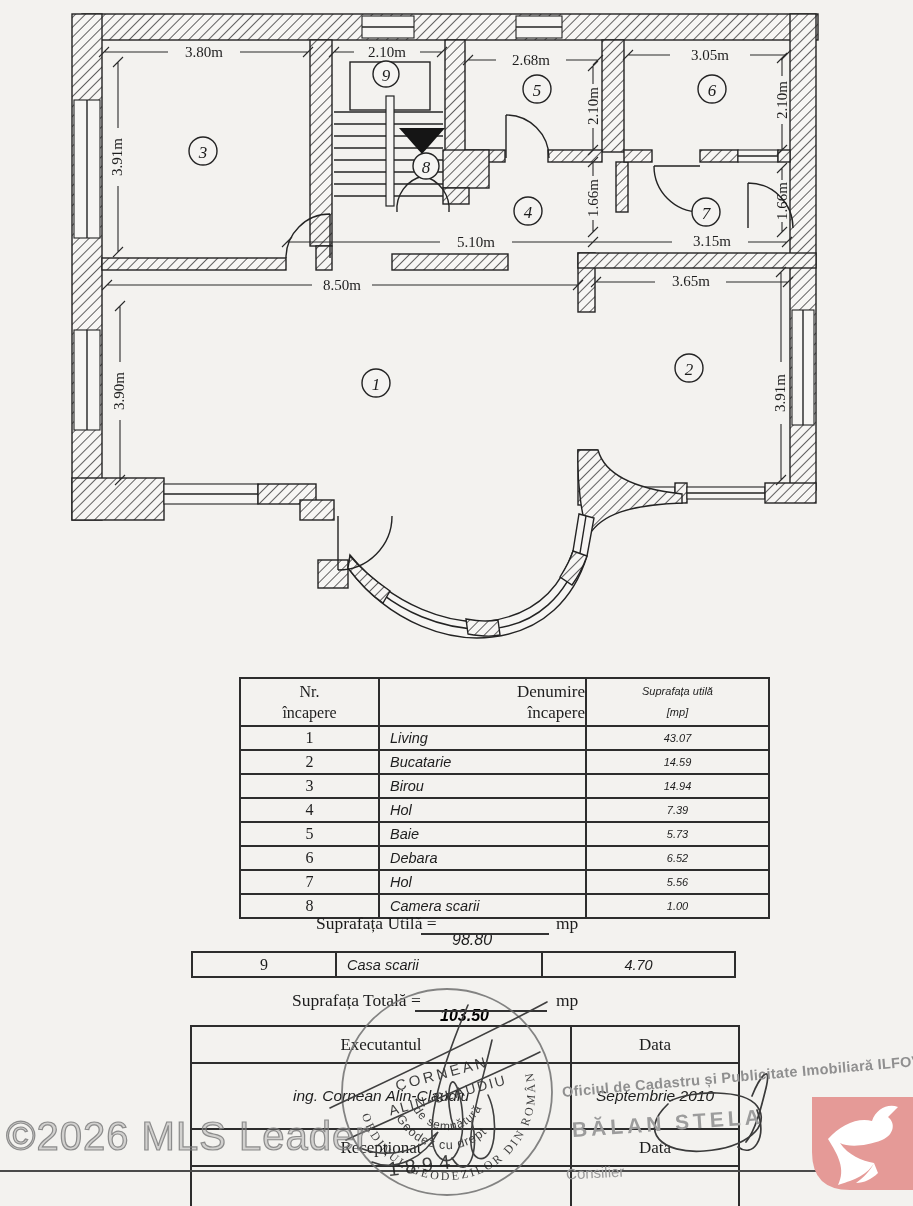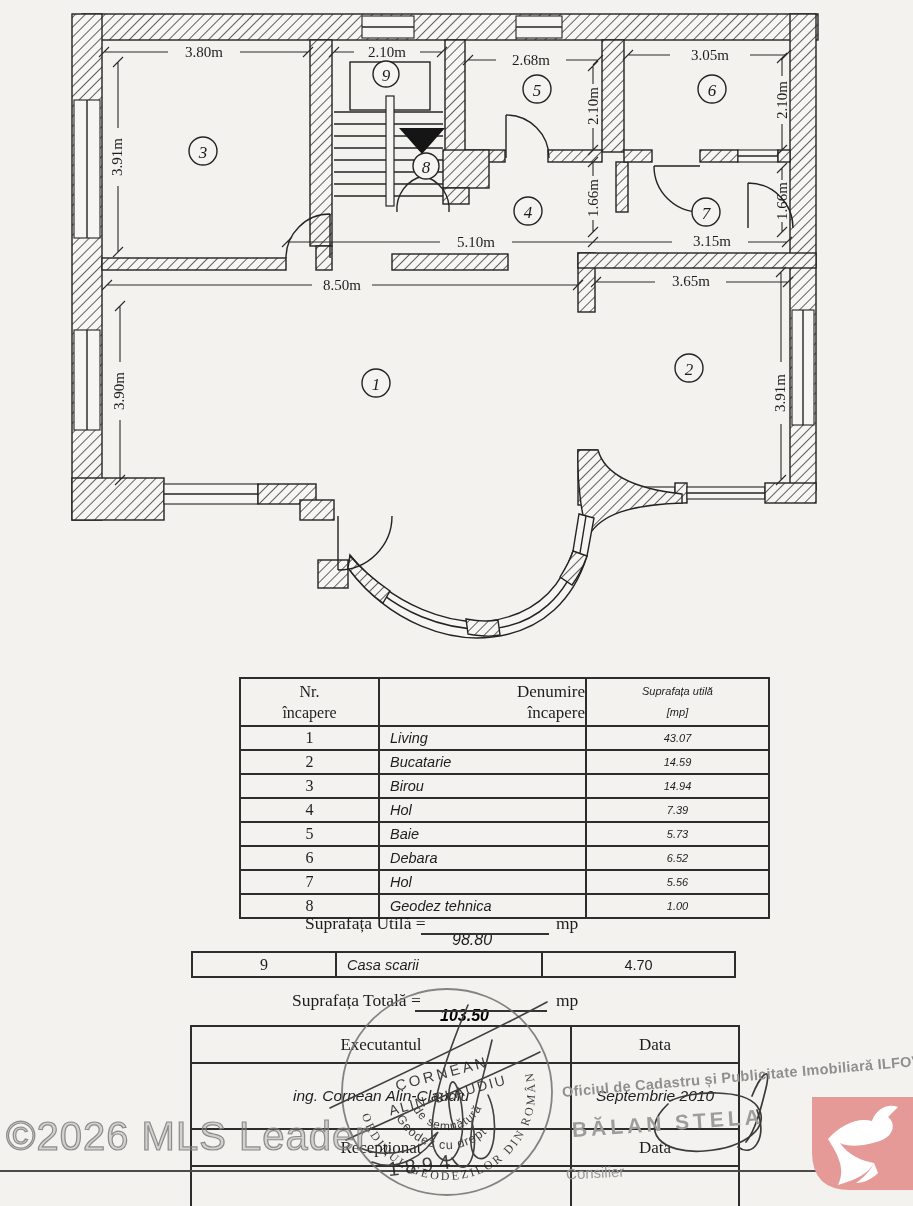--- a/index.html
+++ b/index.html
@@ -21,21 +21,21 @@
   .c-name{width:195px;text-align:left;padding-left:10px !important;
           font-family:"Liberation Sans",sans-serif;font-style:italic;font-size:14.5px;height:22px;}
   .c-area{width:181px;text-align:center;font-family:"Liberation Sans",sans-serif;
           font-style:italic;font-size:11px;height:22px;}
   .row9-table{position:absolute;left:191px;top:951px;}
   .row9-table td{border:2px solid #2d2d2d;padding:0;}
   .r9-nr{width:142px;text-align:center;font-size:16px;height:23px;}
   .r9-name{width:194px;text-align:left;padding-left:10px !important;
            font-family:"Liberation Sans",sans-serif;font-style:italic;font-size:14.5px;border-radius:9px;}
   .r9-area{width:191px;text-align:center;font-family:"Liberation Sans",sans-serif;
-           font-size:14.5px;}
+           font-style:italic;font-size:14.5px;}
   .totals-line{position:absolute;font-size:17.5px;}
   .totals-value{position:absolute;font-family:"Liberation Sans",sans-serif;font-style:italic;font-size:16px;margin-top:16px;}
   .totals-rule{position:absolute;height:1.6px;background:#333;}
   .exec-table{position:absolute;left:190px;top:1025px;}
   .exec-table td{border:2px solid #2d2d2d;padding:4px;text-align:center;vertical-align:middle;}
   .ex-left{width:370px;}
   .ex-right{width:158px;}
   .ex-serif{font-size:17px;}
   .ex-italic{font-family:"Liberation Sans",sans-serif;font-style:italic;font-size:15.5px;}
   .gray-stamp{position:absolute;color:#8f8f8f;font-family:"Liberation Sans",sans-serif;white-space:nowrap;z-index:56;}
@@ -287,28 +287,28 @@
           <td class="c-name">Debara</td>
           <td class="c-area">6.52</td>
         </tr>
     <tr>
           <td class="c-nr">7</td>
           <td class="c-name">Hol</td>
           <td class="c-area">5.56</td>
         </tr>
     <tr>
           <td class="c-nr">8</td>
-          <td class="c-name">Geodez tehnica</td>
+          <td class="c-name">Camera scarii</td>
           <td class="c-area">1.00</td>
         </tr>
   </tbody>
     </table>
 
   
-  <div class="totals-line" style="left:305px;top:913px;">Suprafața Utilă =</div>
+  <div class="totals-line" style="left:316px;top:913px;">Suprafața Utilă =</div>
   <div class="totals-value" style="left:452px;top:915px;">98.80</div>
   <div class="totals-rule" style="left:421px;top:933px;width:128px;"></div>
   <div class="totals-line" style="left:556px;top:913px;">mp</div>
 
   
   <table class="row9-table">
     <tbody>
         <tr>
       <td class="r9-nr">9</td>
       <td class="r9-name">Casa scarii</td>

